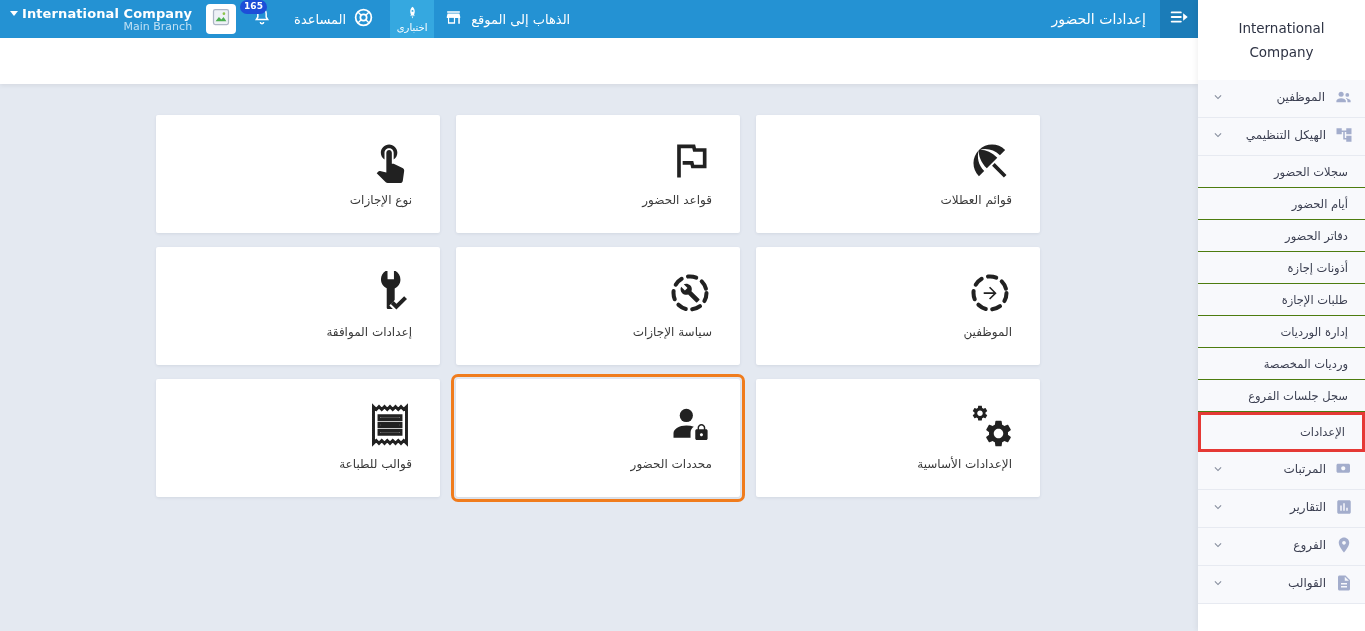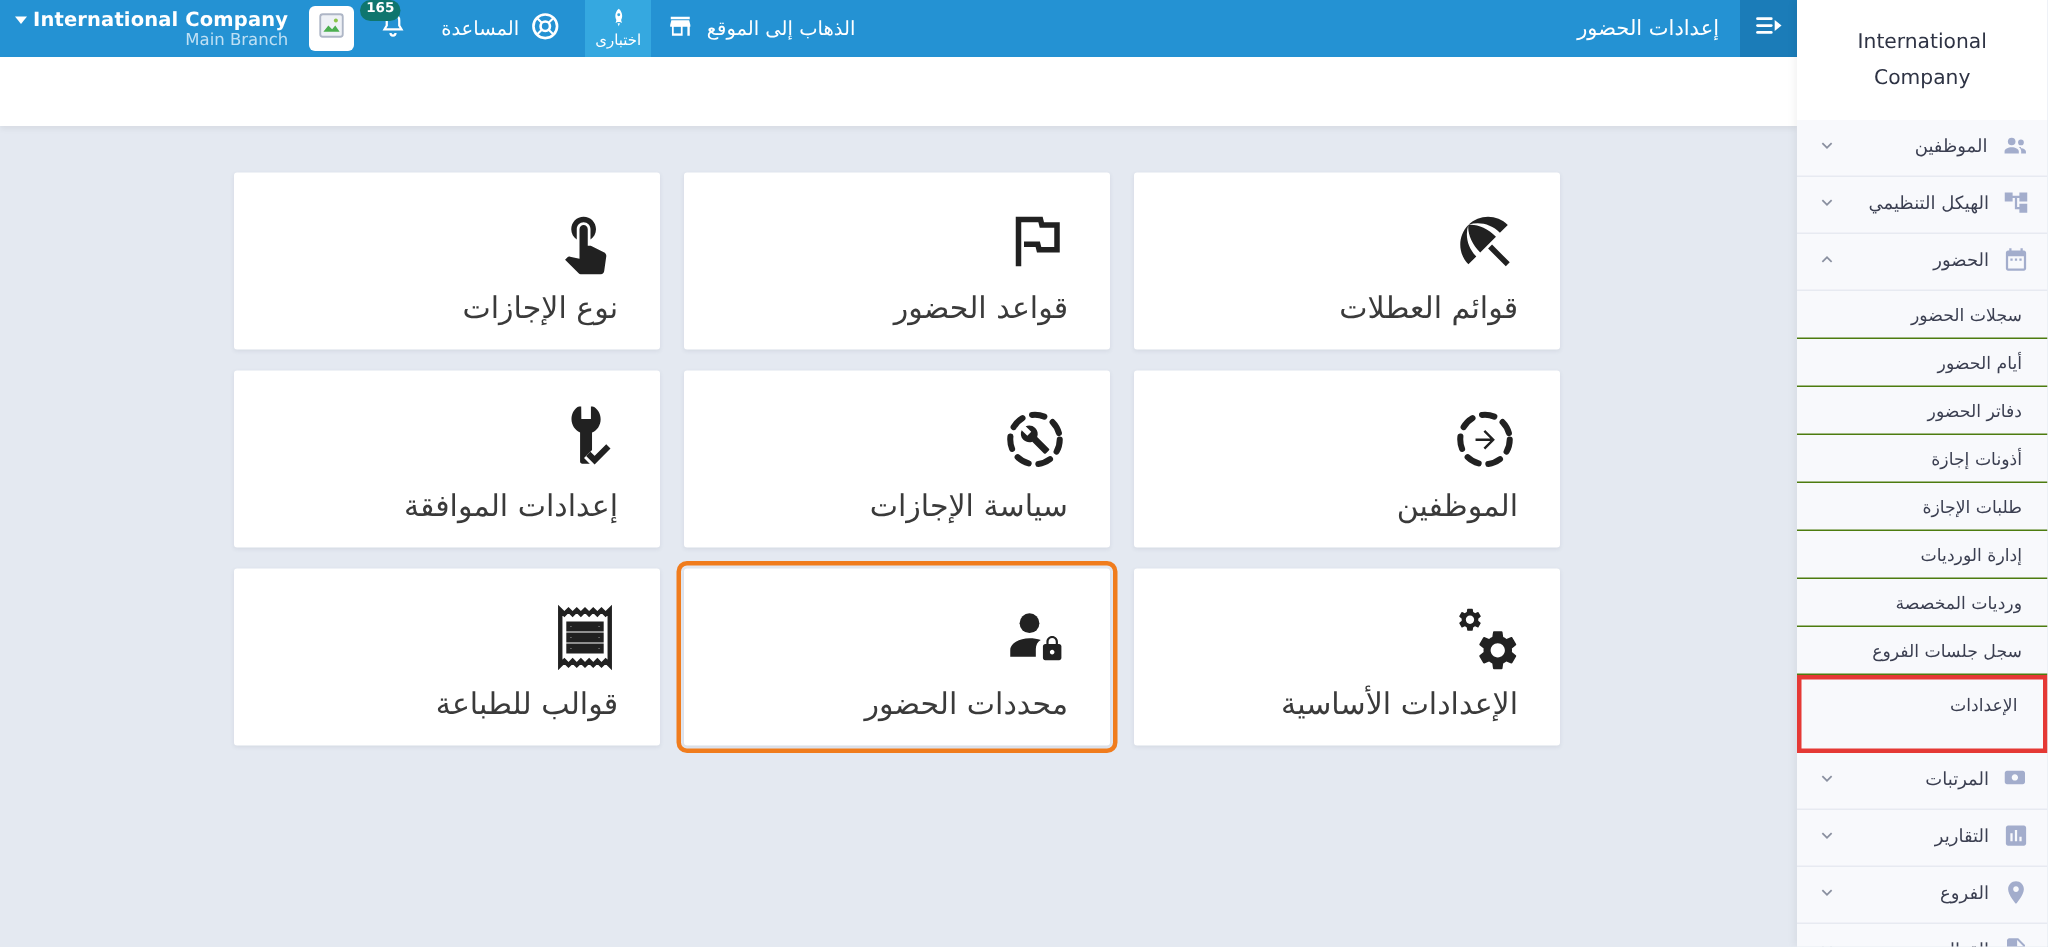--- a/index.html
+++ b/index.html
@@ -15,21 +15,21 @@
     direction:ltr; display:flex; align-items:center; color:#fff; }
   .company-sel { display:flex; flex-direction:column; padding:0 6px 0 10px; cursor:pointer; }
   .company-row { display:flex; align-items:center; gap:4px; }
   .caret { width:0; height:0; border-left:4px solid transparent; border-right:4px solid transparent;
     border-top:5px solid #fff; }
   .company-name { font-size:13px; font-weight:700; letter-spacing:.1px; }
   .branch-name { font-size:11px; color:#bfe0f4; text-align:right; margin-top:-1px; }
   .img-tile { width:30px; height:30px; background:#fff; border-radius:4px; margin-left:8px;
     display:flex; align-items:center; justify-content:center; cursor:pointer; }
   .bell-wrap { position:relative; margin-left:16px; cursor:pointer; }
-  .badge { position:absolute; top:-7px; left:-12px; background:#0f766e; color:#fff; font-size:9px;
+  .badge { position:absolute; top:-7px; left:-12px; background:#1d4ed8; color:#fff; font-size:9px;
     font-weight:700; padding:1px 4px 2px; border-radius:8px; line-height:1.2; }
   .help-wrap { display:flex; align-items:center; gap:7px; margin-left:22px; cursor:pointer; direction:rtl; }
   .tb-label { font-size:13px; }
   .trial-tile { width:44px; height:38px; background:#35a8e0; margin-left:16px; display:flex;
     flex-direction:column; align-items:center; justify-content:center; gap:1px; cursor:pointer; }
   .trial-tile span { font-size:10px; }
   .goto-wrap { display:flex; align-items:center; gap:8px; margin-left:10px; cursor:pointer; }
   .tb-spacer { flex:1; }
   .tb-title { font-size:14px; margin-right:14px; }
   .menu-sq { width:38px; height:38px; background:#1b7cb8; display:flex; align-items:center;
@@ -37,38 +37,38 @@
 
   .white-strip { position:absolute; left:0; top:38px; width:1198px; height:46px; background:#fff;
     box-shadow:0 2px 4px rgba(0,0,0,.06); }
 
   
   .cards { position:absolute; top:115px; right:158px; width:884px; display:grid;
     grid-template-columns:repeat(3,284px); grid-auto-rows:118px; gap:14px 16px; }
   .card { background:#fff; border-radius:2px; box-shadow:0 1px 3px rgba(60,72,100,.10);
     padding:24px 28px 0; cursor:pointer; direction:rtl; }
   .card .cicon { display:block; width:44px; height:44px; }
-  .card .clabel { display:block; margin-top:10px; font-size:20px; color:#3a3a3a; }
+  .card .clabel { display:block; margin-top:10px; font-size:12px; color:#3a3a3a; }
   .card.highlight { outline:3px solid #f07c1d; outline-offset:2px; }
 
   
   .sidebar { position:absolute; right:0; top:0; width:167px; height:631px; background:#fff;
     box-shadow:-2px 0 5px rgba(0,0,0,.05); }
   .side-company { padding:17px 10px 16px; text-align:center; font-size:13.5px; color:#2e3344;
     line-height:1.75; background:#fff; }
   .side-item { height:38px; display:flex; align-items:center; justify-content:space-between;
     padding:0 12px 3px 13px; background:#f8f9fc; border-bottom:1px solid #e7eaf1; cursor:pointer; }
   .side-item:first-of-type { border-top:1px solid #e7eaf1; }
   .pright { display:flex; align-items:center; gap:9px; }
   .plabel { font-size:12px; color:#3b3f51; font-weight:500; }
   .picon svg { display:block; }
   .chev svg { display:block; }
   .side-sub { height:32px; line-height:32px; padding:0 17px; background:#f8f9fc;
     border-bottom:1px solid #4d7c0f; font-size:11.5px; color:#3b3f51; cursor:pointer; }
-  .side-sub.active { height:52px; line-height:34px; border:3px solid #e53935;padding-left:28px; }
+  .side-sub.active { height:40px; line-height:34px; border:3px solid #e53935;padding-left:28px; }
 </style>
 </head>
 <body>
 
 <div class="stage">
 
   <div class="content">
 
     <div class="topbar">
       <div class="company-sel">
@@ -289,35 +289,20 @@
         </span>
         <span class="plabel">الهيكل التنظيمي</span>
       </span>
       <span class="chev">
         <svg width="14" height="14" viewBox="0 0 24 24" fill="#8a90a0">
             <path d="M16.59 8.59L12 13.17 7.41 8.59 6 10l6 6 6-6z"></path>
           </svg>
       </span>
     </div>
 
-    <div class="side-item">
-      <span class="pright">
-        <span class="picon">
-          <svg width="18" height="18" viewBox="0 0 24 24" fill="#a3adcc">
-            <path d="M9 11H7v2h2v-2zm4 0h-2v2h2v-2zm4 0h-2v2h2v-2zm2-7h-1V2h-2v2H8V2H6v2H5c-1.11 0-1.99.9-1.99 2L3 20c0 1.1.89 2 2 2h14c1.1 0 2-.9 2-2V6c0-1.1-.9-2-2-2zm0 16H5V9h14v11z"></path>
-          </svg>
-        </span>
-        <span class="plabel">الحضور</span>
-      </span>
-      <span class="chev">
-        <svg width="14" height="14" viewBox="0 0 24 24" fill="#8a90a0" style="transform:rotate(180deg)">
-            <path d="M16.59 8.59L12 13.17 7.41 8.59 6 10l6 6 6-6z"></path>
-          </svg>
-      </span>
-    </div>
 
     <div class="side-sub">سجلات الحضور</div>
     <div class="side-sub">أيام الحضور</div>
     <div class="side-sub">دفاتر الحضور</div>
     <div class="side-sub">أذونات إجازة</div>
     <div class="side-sub">طلبات الإجازة</div>
     <div class="side-sub">إدارة الورديات</div>
     <div class="side-sub">ورديات المخصصة</div>
     <div class="side-sub">سجل جلسات الفروع</div>
     <div class="side-sub active">الإعدادات</div>

